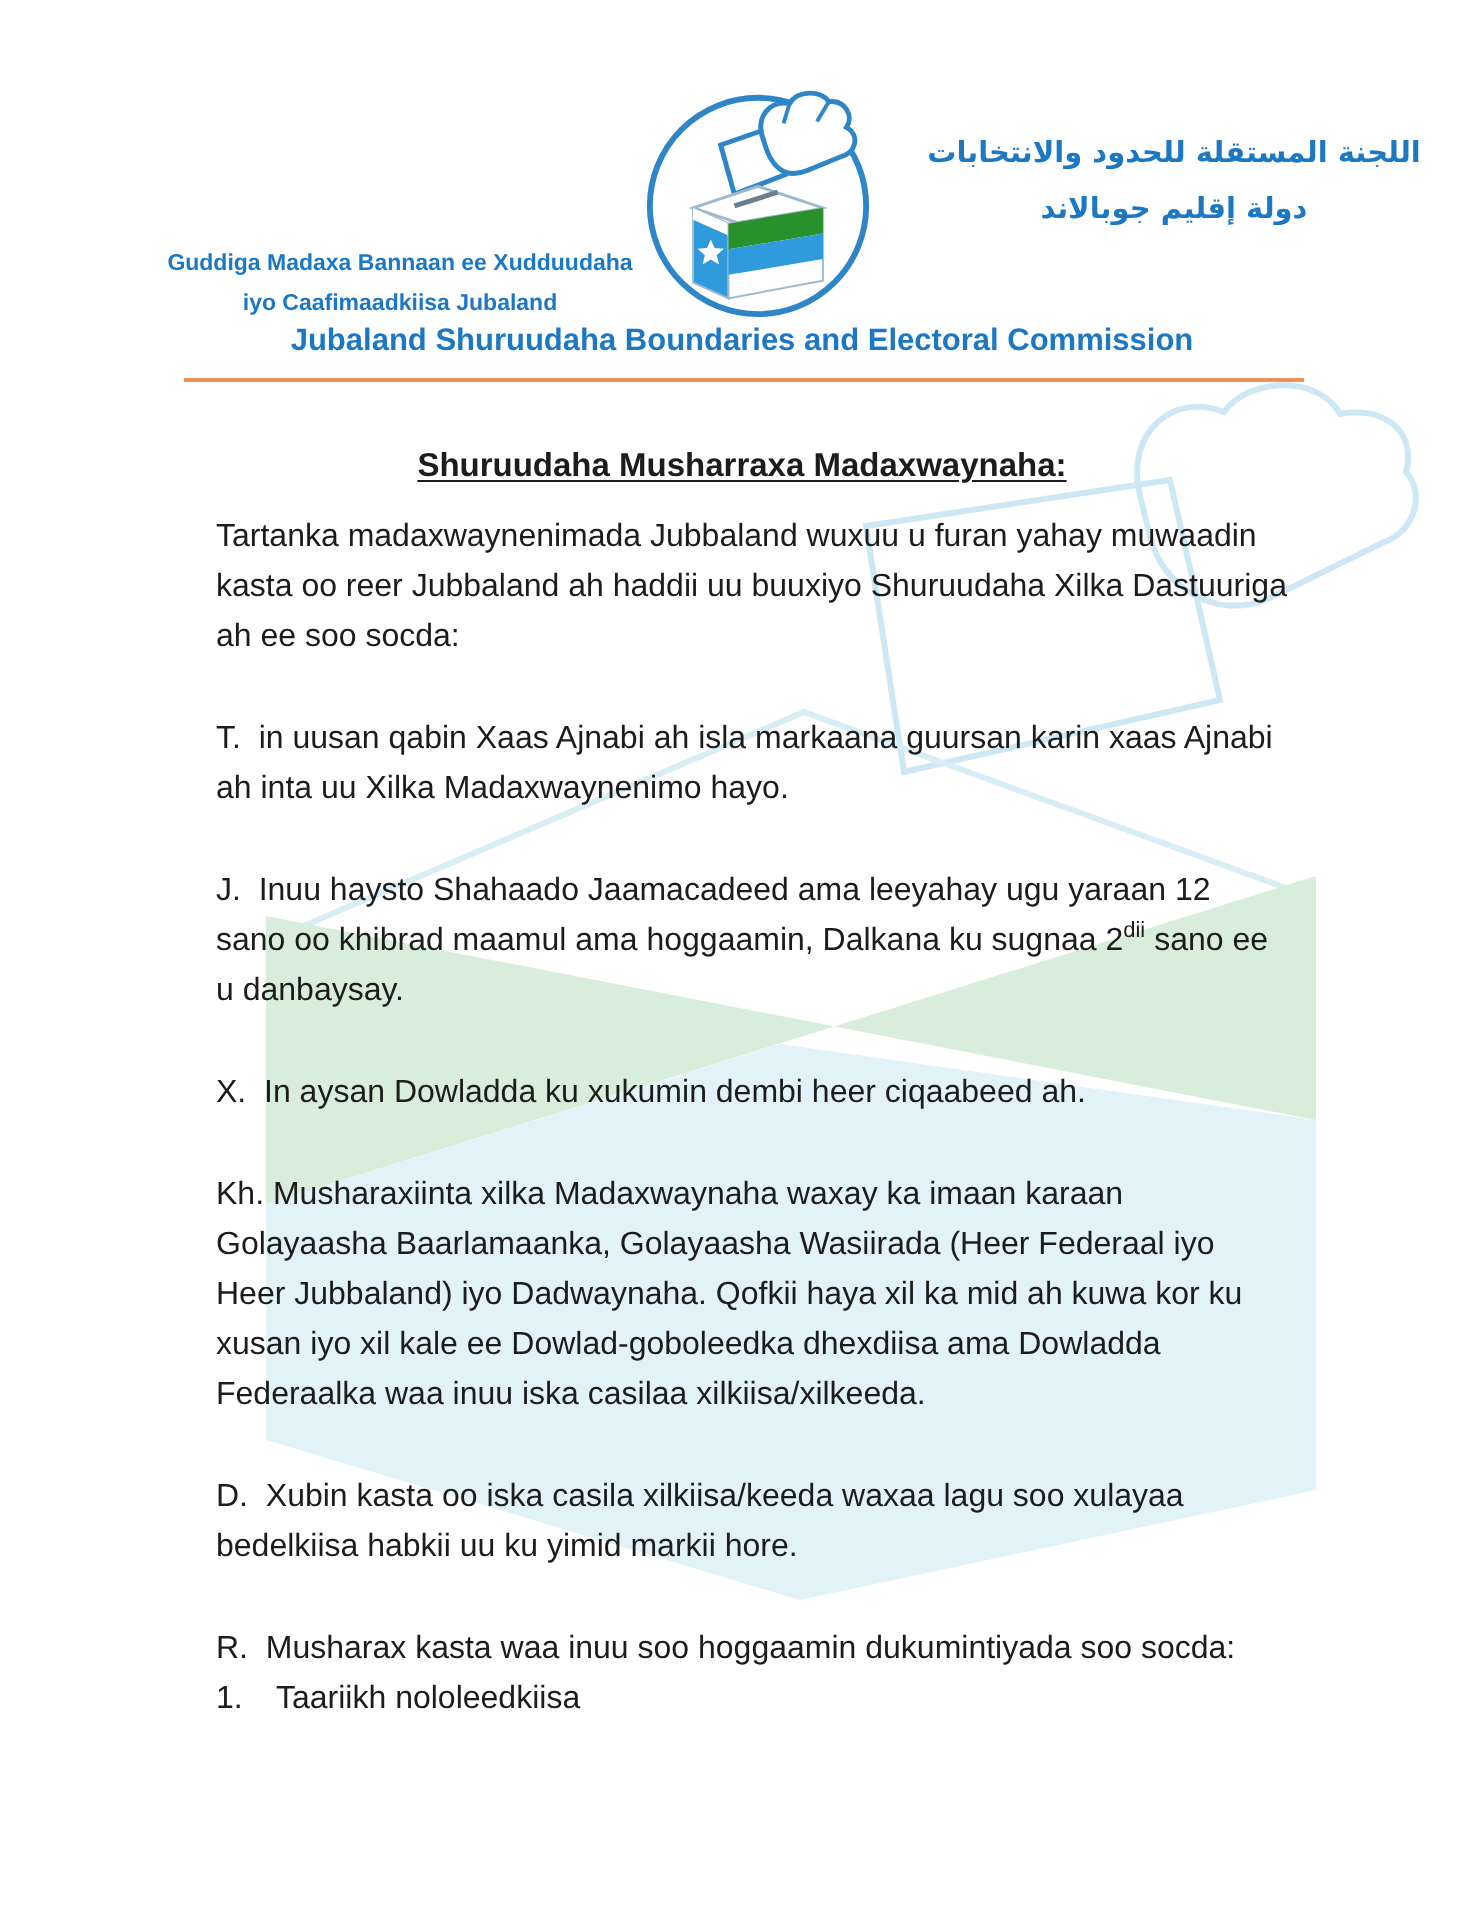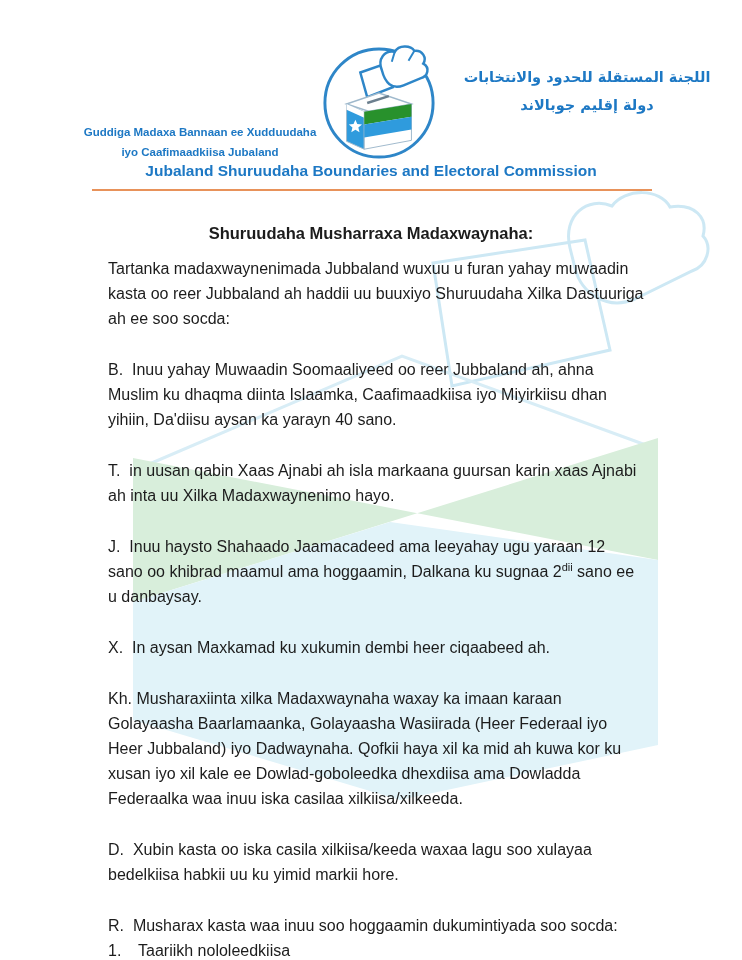--- a/index.html
+++ b/index.html
@@ -36,21 +36,21 @@
     text-align:center; color:#1d78c4; font-weight:bold; font-size:15.5px;
   }
   .divider {
     position:absolute; left:92px; right:90px; top:189px;
     border:none; border-top:2px solid #e8925a; height:0; margin:0;
   }
 
   
   .doc-title {
     text-align:center; font-weight:bold; font-size:16.5px;
-    text-underline-offset:2px;
+    text-decoration:underline; text-underline-offset:2px;
     margin:22px 0 13px 0;
   }
   .content {
     padding:0 82px 0 108px;
     font-size:16px; line-height:25px;
   }
   .content p { margin:0 16px 26px 0; white-space:pre-wrap; }
   .content p.last { margin-bottom:0; }
   sup.ord { font-size:11px; line-height:0; vertical-align:super; }
   .doc-list { margin:0; }
@@ -107,24 +107,23 @@
     </div>
 
     <div class="org-english">Jubaland Shuruudaha Boundaries and Electoral Commission</div>
     <hr class="divider">
   </div>
 
   <div class="doc-title">Shuruudaha Musharraxa Madaxwaynaha:</div>
 
   <div class="content">
     <p>Tartanka madaxwaynenimada Jubbaland wuxuu u furan yahay muwaadin kasta oo reer Jubbaland ah haddii uu buuxiyo Shuruudaha Xilka Dastuuriga ah ee soo socda:</p>
-    <p>B.  Inuu yahay Muwaadin Soomaaliyeed oo reer Jubbaland ah, ahna Muslim ku dhaqma diinta Islaamka, Caafimaadkiisa iyo Miyirkiisu dhan yihiin, Da'diisu aysan ka yarayn 40 sano.</p>
     <p>T.  in uusan qabin Xaas Ajnabi ah isla markaana guursan karin xaas Ajnabi ah inta uu Xilka Madaxwaynenimo hayo.</p>
     <p><span>J.  Inuu haysto Shahaado Jaamacadeed ama leeyahay ugu yaraan 12 sano oo khibrad maamul ama hoggaamin, Dalkana ku sugnaa 2</span><sup class="ord">dii</sup><span> sano ee u danbaysay.</span></p>
-    <p>X.  In aysan Maxkamad ku xukumin dembi heer ciqaabeed ah.</p>
+    <p>X.  In aysan Dowladda ku xukumin dembi heer ciqaabeed ah.</p>
     <p>Kh. Musharaxiinta xilka Madaxwaynaha waxay ka imaan karaan Golayaasha Baarlamaanka, Golayaasha Wasiirada (Heer Federaal iyo Heer Jubbaland) iyo Dadwaynaha. Qofkii haya xil ka mid ah kuwa kor ku xusan iyo xil kale ee Dowlad-goboleedka dhexdiisa ama Dowladda Federaalka waa inuu iska casilaa xilkiisa/xilkeeda.</p>
     <p>D.  Xubin kasta oo iska casila xilkiisa/keeda waxaa lagu soo xulayaa bedelkiisa habkii uu ku yimid markii hore.</p>
     <p class="last">R.  Musharax kasta waa inuu soo hoggaamin dukumintiyada soo socda:</p>
 
     <div class="doc-list">
       <div class="row">
         <span class="num">1.</span>
         <span>Taariikh nololeedkiisa</span>
       </div>
 

